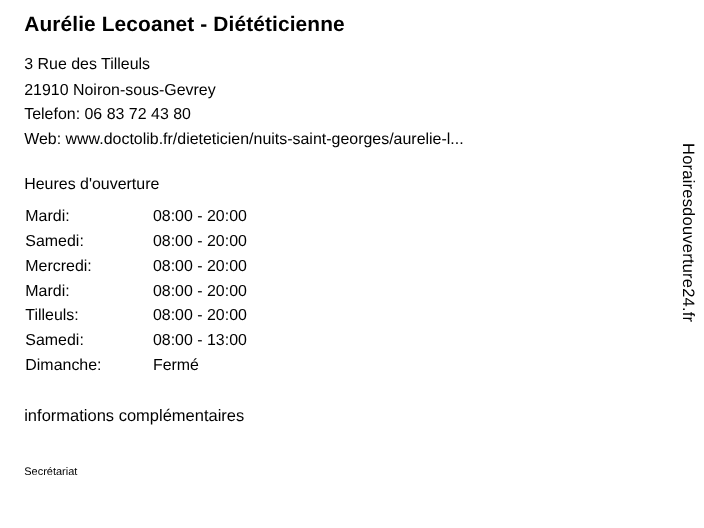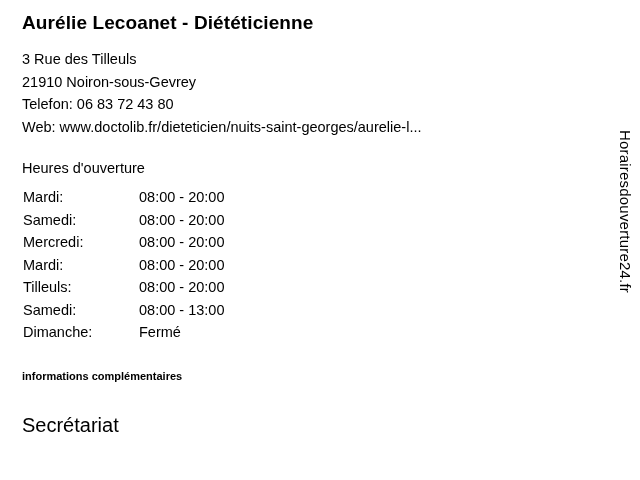--- a/index.html
+++ b/index.html
@@ -57,27 +57,27 @@
     white-space: nowrap;
   }
   td.day {
     width: 116px;
     padding-right: 6px;
   }
   td.time {
     width: 200px;
   }
   .extra-heading {
-    font-size: 11px;
-    font-weight: bold;
+    font-size: 15px;
+    font-weight: normal;
     margin-top: 26px;
     margin-bottom: 12px;
   }
   .extra-text {
-    font-size: 20px;
+    font-size: 10px;
     line-height: 22.5px;
     margin-top: 32px;
   }
   .side-label {
     position: absolute;
     right: 2px;
     top: 130px;
     width: 24px;
     height: 330px;
   }

